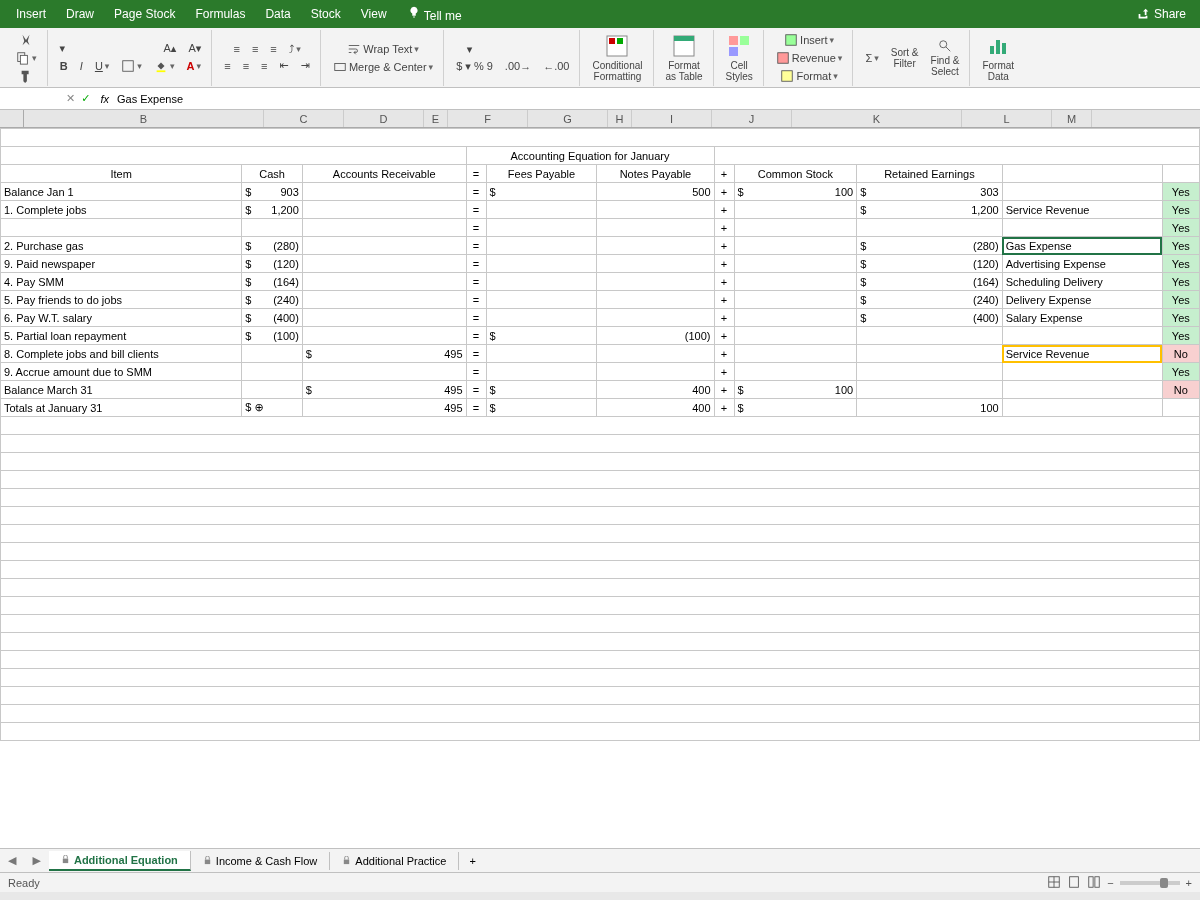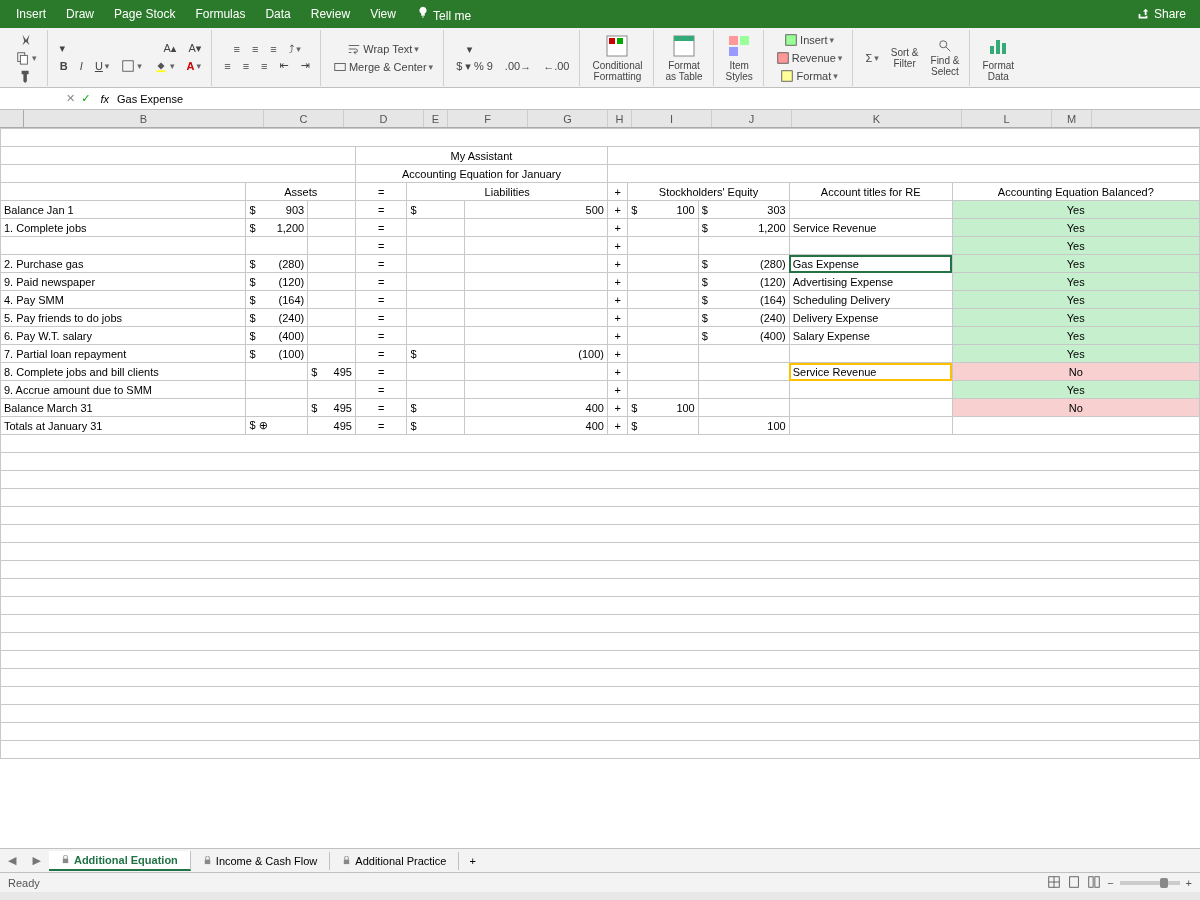--- a/index.html
+++ b/index.html
@@ -45,21 +45,21 @@
 </style>
 </head>
 <body>
 
 <div class="ribbon-tabs">
   <span class="tab">Insert</span>
   <span class="tab">Draw</span>
   <span class="tab">Page Stock</span>
   <span class="tab">Formulas</span>
   <span class="tab">Data</span>
-  <span class="tab">Review</span>
+  <span class="tab">Stock</span>
   <span class="tab">View</span>
   <span class="tab"><svg class="icon" viewBox="0 0 16 16">
         <path fill="#fff" d="M8 1a4 4 0 00-2 7.5V11h4V8.5A4 4 0 008 1zm-1 11h2v1H7z"></path>
       </svg> <span>Tell me</span></span>
   <span class="share">
       <svg class="icon" viewBox="0 0 16 16">
         <path fill="#fff" d="M11 2L8 5h2v4h2V5h2zM3 8v5h10v-3h-2v1H5V8z"></path>
       </svg>
       <span>Share</span>
     </span>
@@ -183,21 +183,21 @@
 as Table</span>
       </span>
   </div>
   <div class="rgroup">
     <span class="rbtn" style="flex-direction:column;text-align:center">
         <svg class="big-icon" viewBox="0 0 24 24">
           <rect x="2" y="2" width="9" height="9" fill="#f99"></rect>
           <rect x="13" y="2" width="9" height="9" fill="#9f9"></rect>
           <rect x="2" y="13" width="9" height="9" fill="#99f"></rect>
         </svg>
-        <span style="font-size:10px;white-space:pre">Item
+        <span style="font-size:10px;white-space:pre">Cell
 Styles</span>
       </span>
   </div>
   <div class="rgroup">
     <span class="rbtn">
         <svg class="icon" viewBox="0 0 16 16">
           <rect x="2" y="2" width="12" height="12" fill="#9f9" stroke="#555"></rect>
         </svg> 
         <span>Insert</span> 
         <span class="dd">▾</span>
@@ -268,37 +268,35 @@
 </div>
 
 <div class="grid-area">
 <table class="sheet">
 <tbody id="sheet-body">
         <tr>
           <td colspan="12"></td>
         </tr>
         <tr>
           <td colspan="3"></td>
-          <td colspan="3" class="ctr">My Assistant</td>
-          <td colspan="6"></td>
-        </tr>
-        <tr>
-          <td colspan="3"></td>
           <td colspan="3" class="ctr">Accounting Equation for January</td>
           <td colspan="6"></td>
         </tr>
         <tr>
+          <td class="hdr-cell">Item</td>
+          <td class="hdr-cell">Cash</td>
+          <td class="hdr-cell">Accounts Receivable</td>
+          <td class="ctr">=</td>
+          <td class="hdr-cell">Fees Payable</td>
+          <td class="hdr-cell">Notes Payable</td>
+          <td class="ctr">+</td>
+          <td class="hdr-cell">Common Stock</td>
+          <td class="hdr-cell">Retained Earnings</td>
           <td></td>
-          <td colspan="2" class="hdr-cell">Assets</td>
-          <td class="ctr">=</td>
-          <td colspan="2" class="hdr-cell">Liabilities</td>
-          <td class="ctr">+</td>
-          <td colspan="2" class="hdr-cell">Stockholders' Equity</td>
-          <td class="hdr-cell">Account titles for RE</td>
-          <td colspan="2" class="hdr-cell">Accounting Equation Balanced?</td>
+          <td colspan="2"></td>
         </tr>
         <tr>
           <td>Balance Jan 1</td>
           <td>
             <span style="float:left">$</span>
             <span style="float:right">903</span>
           </td>
           <td>
             <span style="float:right"></span>
           </td>
@@ -503,21 +501,21 @@
             <span style="float:right"></span>
           </td>
           <td>
             <span style="float:left">$</span>
             <span style="float:right">(400)</span>
           </td>
           <td>Salary Expense</td>
           <td colspan="2" class="green ctr">Yes</td>
         </tr>
         <tr>
-          <td>7. Partial loan repayment</td>
+          <td>5. Partial loan repayment</td>
           <td>
             <span style="float:left">$</span>
             <span style="float:right">(100)</span>
           </td>
           <td>
             <span style="float:right"></span>
           </td>
           <td class="ctr">=</td>
           <td>
             <span style="float:left">$</span>

